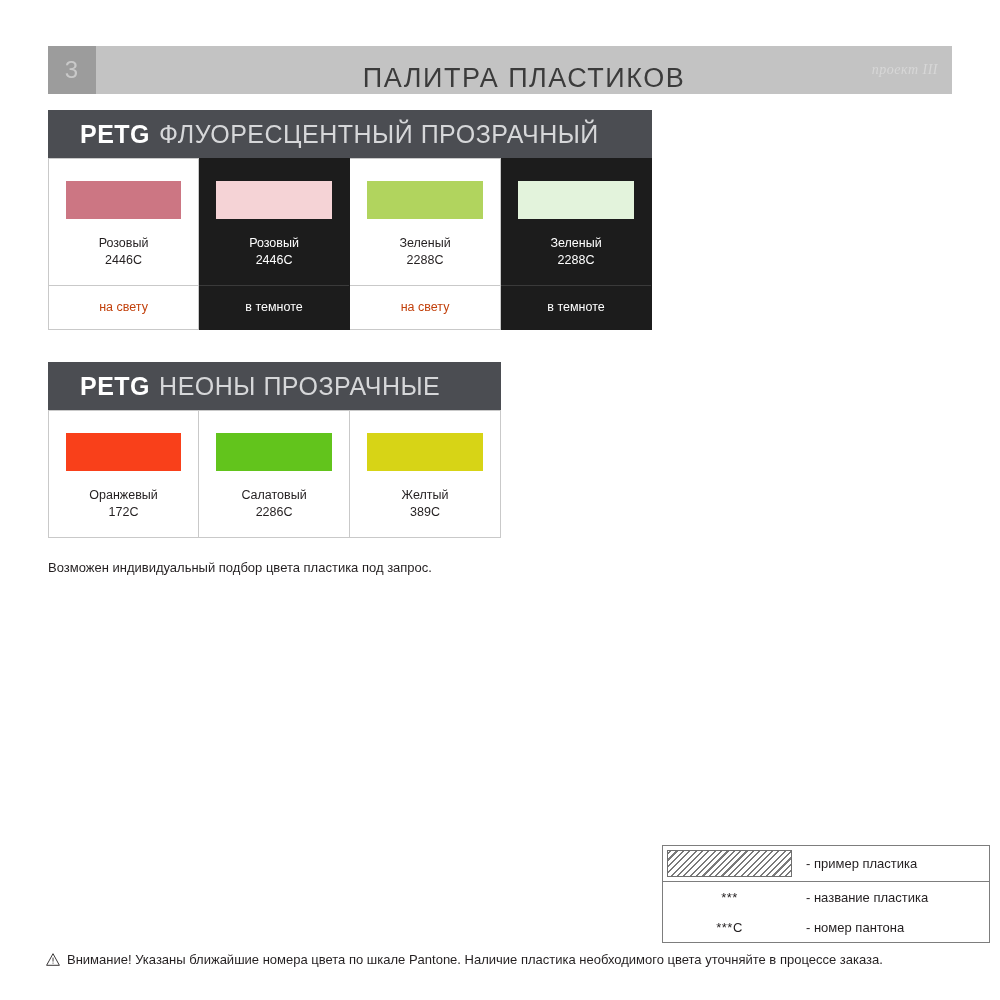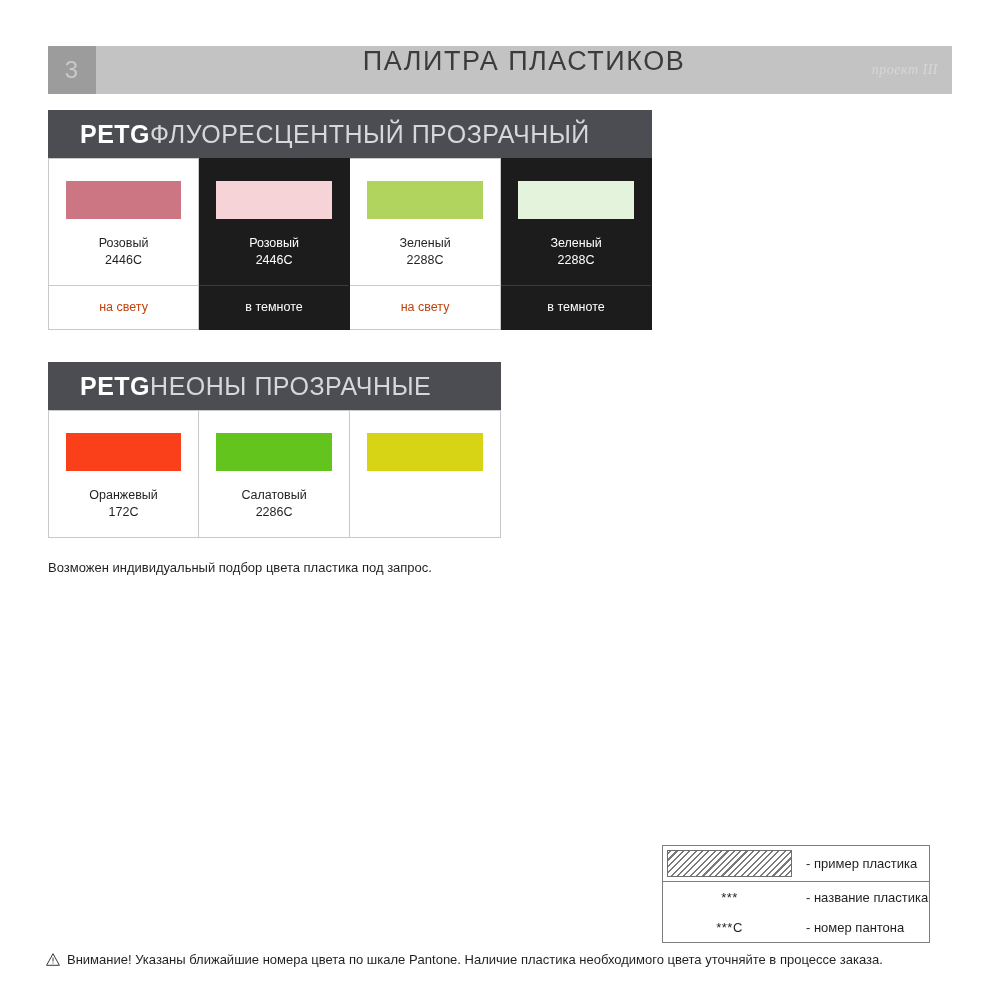--- a/index.html
+++ b/index.html
@@ -35,21 +35,21 @@
     justify-content: center;
     font-size: 24px;
     font-weight: 400;
     letter-spacing: 1px;
   }
   .header-bar {
     flex: 1;
     background: #c3c3c3;
     position: relative;
     display: flex;
-    align-items: flex-start;
+    align-items: flex-end;
     justify-content: center;
   }
   .header-title {
     font-size: 27px;
     font-weight: 400;
     letter-spacing: 1.5px;
     color: #3b3b3b;
     text-align: center;
   }
   .header-logo {
@@ -80,20 +80,21 @@
   .section-title .strong {
     font-weight: 700;
     font-size: 25px;
     letter-spacing: 0.5px;
   }
   .section-title .light {
     font-weight: 300;
     font-size: 25px;
     letter-spacing: 0.5px;
     color: #d6d7d9;
+    margin-left: 9px;
   }
 
   .cards {
     display: flex;
   }
   .card {
     width: 166px;
     border: 1px solid #c9c9c9;
     border-left: none;
     box-sizing: border-box;
@@ -142,21 +143,21 @@
     top: 560px;
     font-size: 13px;
     color: #231f20;
   }
 
   
   .legend {
     position: absolute;
     left: 662px;
     top: 845px;
-    width: 268px;
+    width: 328px;
     border: 1px solid #7d7d7d;
     box-sizing: border-box;
     background: #fff;
   }
   .legend-row {
     display: flex;
     align-items: center;
     height: 30px;
   }
   .legend-row.first {
@@ -296,20 +297,24 @@
       </div>
       <div class="card-label">
         <span>Салатовый</span><br>
         <span>2286C</span>
       </div>
     </div>
     <div class="card">
       <div class="swatch-wrap">
         <div class="swatch" style="background:#d7d416"></div>
       </div>
+      <div class="card-label">
+        <span>Желтый</span><br>
+        <span>389C</span>
+      </div>
     </div>
   </div>
 </div>
 
 <div class="note">Возможен индивидуальный подбор цвета пластика под запрос.</div>
 
 <div class="legend">
   <div class="legend-row first">
     <div class="legend-left">
       <div class="hatch"></div>

